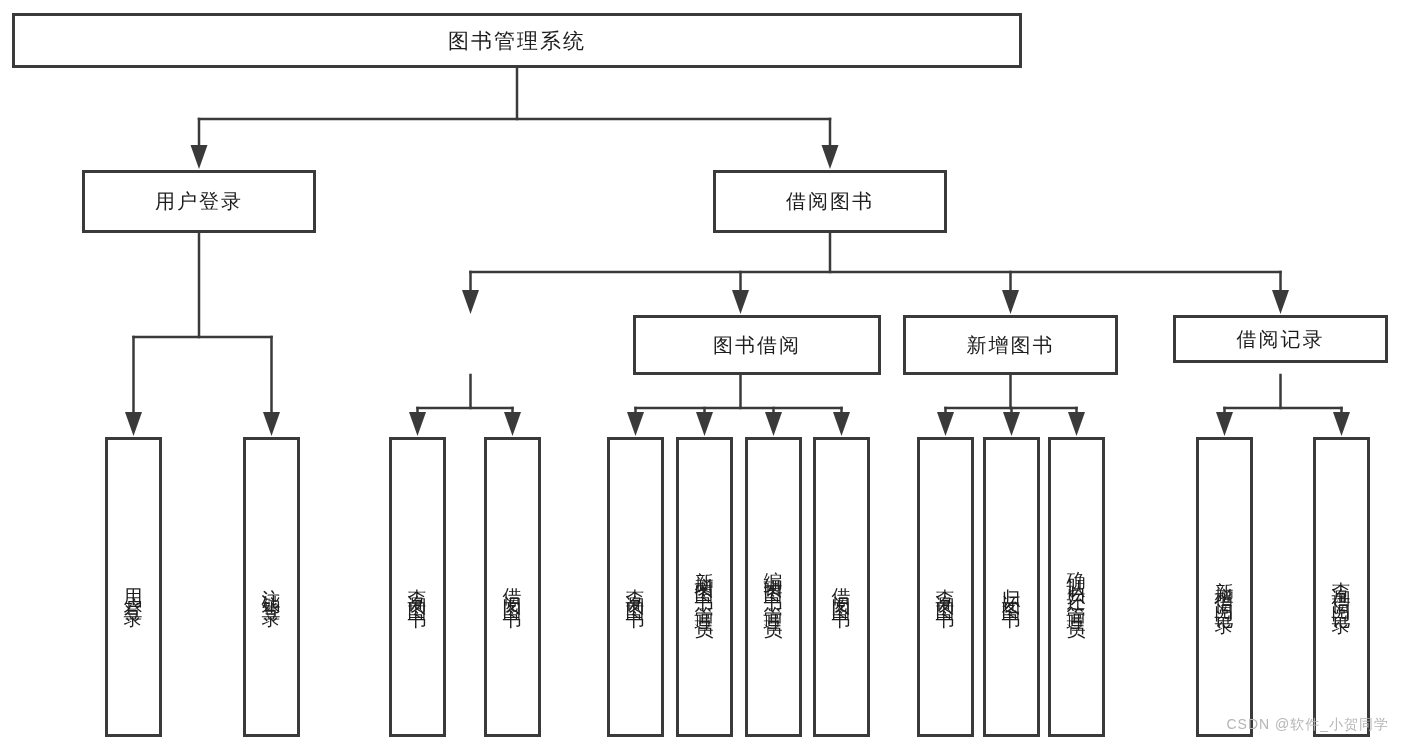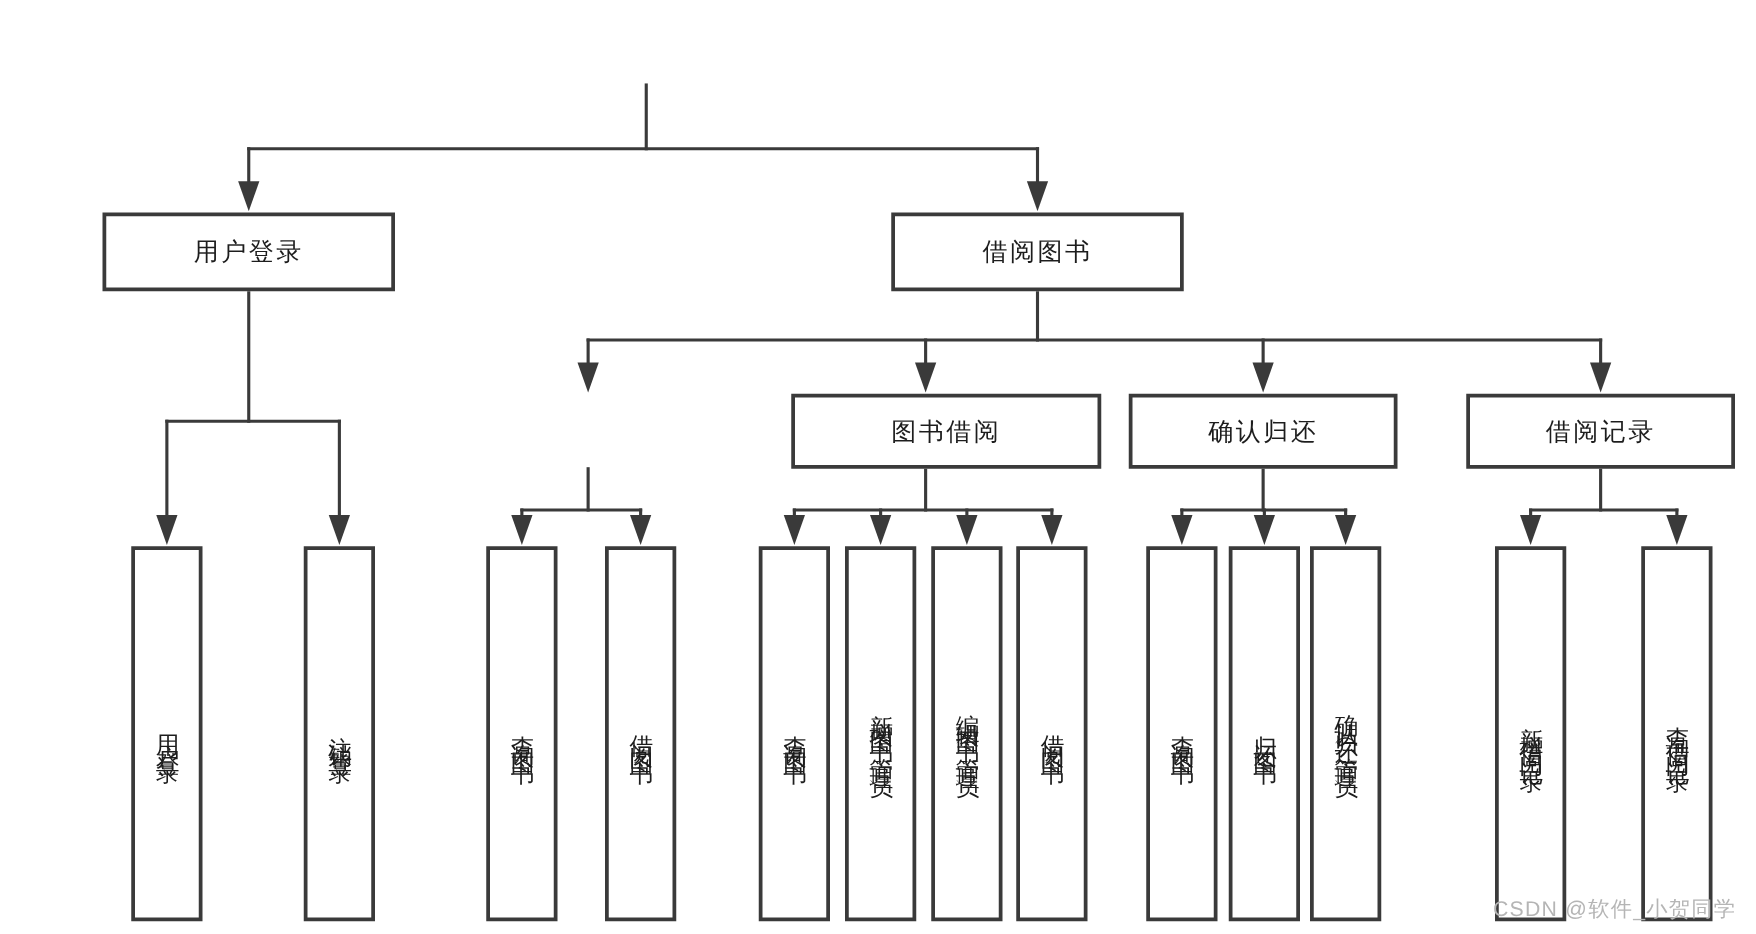--- a/index.html
+++ b/index.html
@@ -18,21 +18,21 @@
     width:57px;height:300px;top:437px;
     background:#ffffff;border:3px solid #3a3a3a;
     display:flex;align-items:center;justify-content:center;
   }
   .vbox span{
     writing-mode:vertical-rl;text-orientation:mixed;
     font-size:19px;line-height:1;letter-spacing:7px;color:#1d1d1d;
   }
   .watermark{
     position:absolute;z-index:5;right:16px;top:716px;
-    color:#b5b5b5;font-size:17px;letter-spacing:1px;white-space:nowrap;
+    color:#b5b5b5;font-size:14px;letter-spacing:1px;white-space:nowrap;
   }
 </style>
 </head>
 <body>
 
 <div id="canvas">
 
   <svg id="connectors" viewBox="0 0 1405 747">
       <line x1="517" y1="68" x2="517" y2="119" stroke="#3a3a3a" stroke-width="2.5" stroke-linecap="square"></line>
       <line x1="199" y1="119" x2="830" y2="119" stroke="#3a3a3a" stroke-width="2.5" stroke-linecap="square"></line>
@@ -81,35 +81,38 @@
       <line x1="1011.5" y1="408" x2="1011.5" y2="418" stroke="#3a3a3a" stroke-width="2.5" stroke-linecap="square"></line>
       <polygon points="1003,412 1020,412 1011.5,436" fill="#3a3a3a"></polygon>
       <line x1="1076.5" y1="408" x2="1076.5" y2="418" stroke="#3a3a3a" stroke-width="2.5" stroke-linecap="square"></line>
       <polygon points="1068,412 1085,412 1076.5,436" fill="#3a3a3a"></polygon>
       <line x1="1224.5" y1="408" x2="1224.5" y2="418" stroke="#3a3a3a" stroke-width="2.5" stroke-linecap="square"></line>
       <polygon points="1216,412 1233,412 1224.5,436" fill="#3a3a3a"></polygon>
       <line x1="1341.5" y1="408" x2="1341.5" y2="418" stroke="#3a3a3a" stroke-width="2.5" stroke-linecap="square"></line>
       <polygon points="1333,412 1350,412 1341.5,436" fill="#3a3a3a"></polygon>
     </svg>
 
+  <div class="hbox root" style="left:12px;top:13px;width:1010px;height:55px;">
+    <span>图书管理系统</span>
+  </div>
 
   <div class="hbox" style="left:82px;top:170px;width:234px;height:63px;">
     <span>用户登录</span>
   </div>
   <div class="hbox" style="left:713px;top:170px;width:234px;height:63px;">
     <span>借阅图书</span>
   </div>
 
   <div class="hbox" style="left:633px;top:315px;width:248px;height:60px;">
     <span>图书借阅</span>
   </div>
   <div class="hbox" style="left:903px;top:315px;width:215px;height:60px;">
-    <span>确认归还</span>
+    <span>新增图书</span>
   </div>
-  <div class="hbox" style="left:1173px;top:315px;width:215px;height:60px;">
+  <div class="hbox" style="left:1173px;top:315px;width:215px;height:48px;">
     <span>借阅记录</span>
   </div>
 
   <div class="vbox" style="left:105px;">
     <span>用户登录</span>
   </div>
   <div class="vbox" style="left:243px;">
     <span>注销登录</span>
   </div>
 

